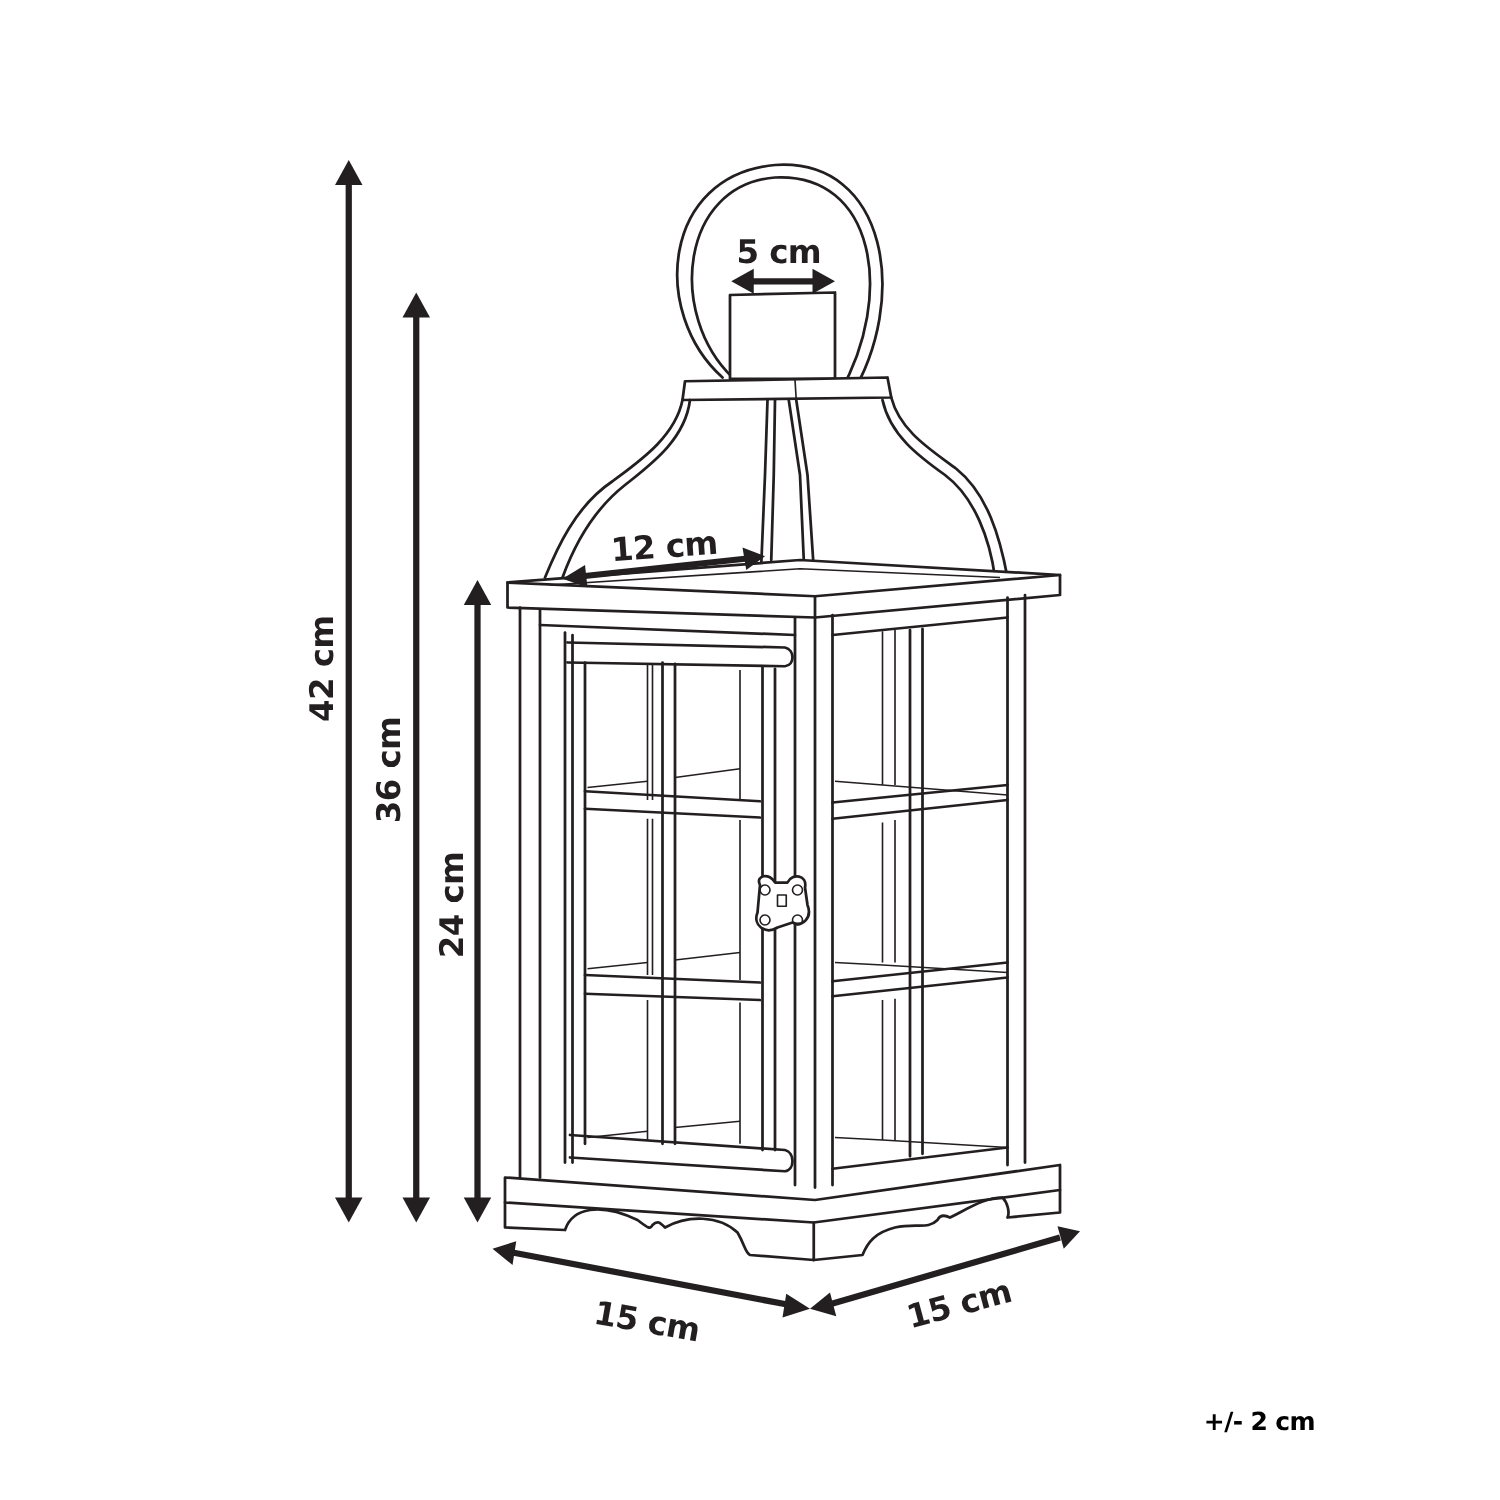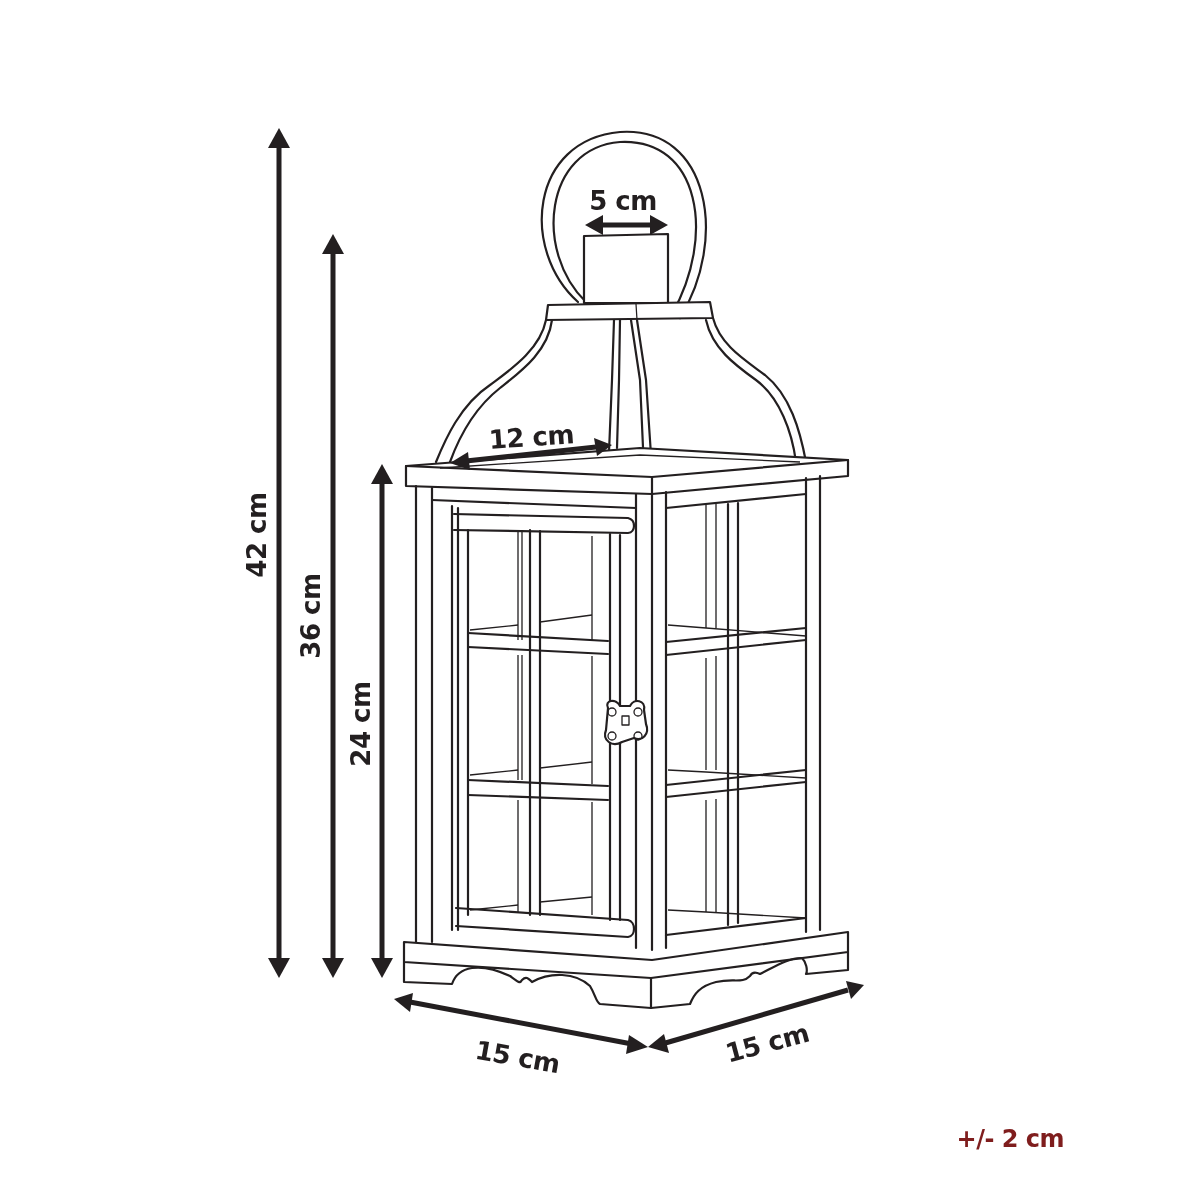--- a/index.html
+++ b/index.html
@@ -5,21 +5,21 @@
   html, body { margin: 0; padding: 0; background: #ffffff; }
   body { width: 1200px; height: 1200px; position: relative; overflow: hidden;
          font-family: "DejaVu Sans", "Liberation Sans", sans-serif; }
   #stage { position: absolute; left: 0; top: 0; width: 1200px; height: 1200px; }
   .ln { fill: none; stroke: #231f20; stroke-width: 2.2; stroke-linejoin: round; stroke-linecap: round; }
   .ln-thin { fill: none; stroke: #231f20; stroke-width: 1.3; stroke-linejoin: round; }
   .fillw { fill: #ffffff; stroke: #231f20; stroke-width: 2.2; stroke-linejoin: round; }
   .dim { stroke: #231f20; stroke-width: 5; fill: none; }
   .arrow { fill: #231f20; }
   .lbl { font-family: "DejaVu Sans", sans-serif; font-weight: bold; fill: #231f20; font-size: 26px; letter-spacing: -0.5px; }
-  .note { position: absolute; right: 136px; top: 1125px; font-weight: bold; font-size: 24px; color: #7f1d1d;
+  .note { position: absolute; right: 148px; top: 1125px; font-weight: bold; font-size: 20px; color: #000000;
           font-family: "DejaVu Sans", sans-serif; letter-spacing: -0.5px; }
 </style>
 </head>
 <body>
 
 <svg id="stage" viewBox="0 0 1200 1200" xmlns="http://www.w3.org/2000/svg">
 
   <g>
 
     <g>

